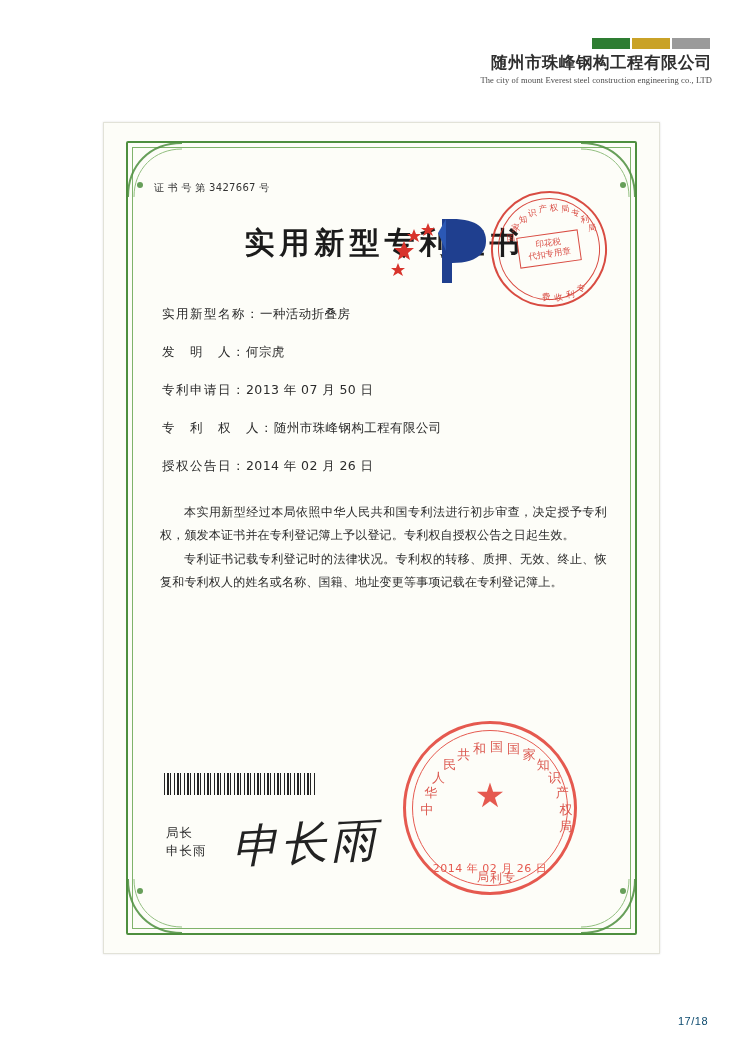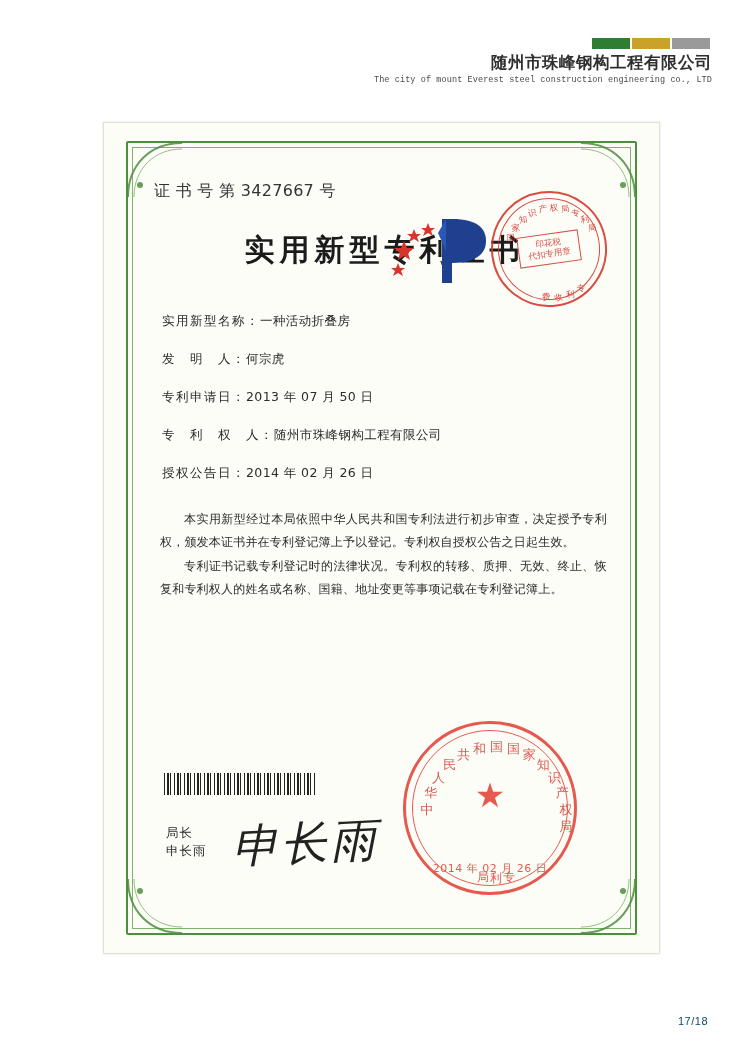--- a/index.html
+++ b/index.html
@@ -42,21 +42,21 @@
 
   .company-cn {
     font-family: "DejaVu Sans", sans-serif;
     font-size: 16.5px;
     font-weight: bold;
     color: #2f2f2f;
     letter-spacing: 0.5px;
     line-height: 1.2;
   }
   .company-en {
-    font-family: Liberation Mono, monospace;
+    font-family: Liberation Serif, serif;
     font-size: 8.5px;
     color: #4a4a4a;
     margin-top: 2px;
     letter-spacing: 0.1px;
   }
 
   
   .certificate {
     position: absolute;
     left: 103px;
@@ -100,21 +100,21 @@
   .cert-content {
     position: absolute;
     left: 50px;
     top: 46px;
     right: 44px;
     bottom: 30px;
     font-family: "DejaVu Sans", sans-serif;
     color: #2a2a2a;
   }
   .cert-no {
-    font-size: 16px;
+    font-size: 10px;
     color: #333;
     letter-spacing: 0.3px;
     margin-top: 12px;
   }
 
   
   .emblem {
     position: absolute;
     left: 232px;
     top: 42px;

